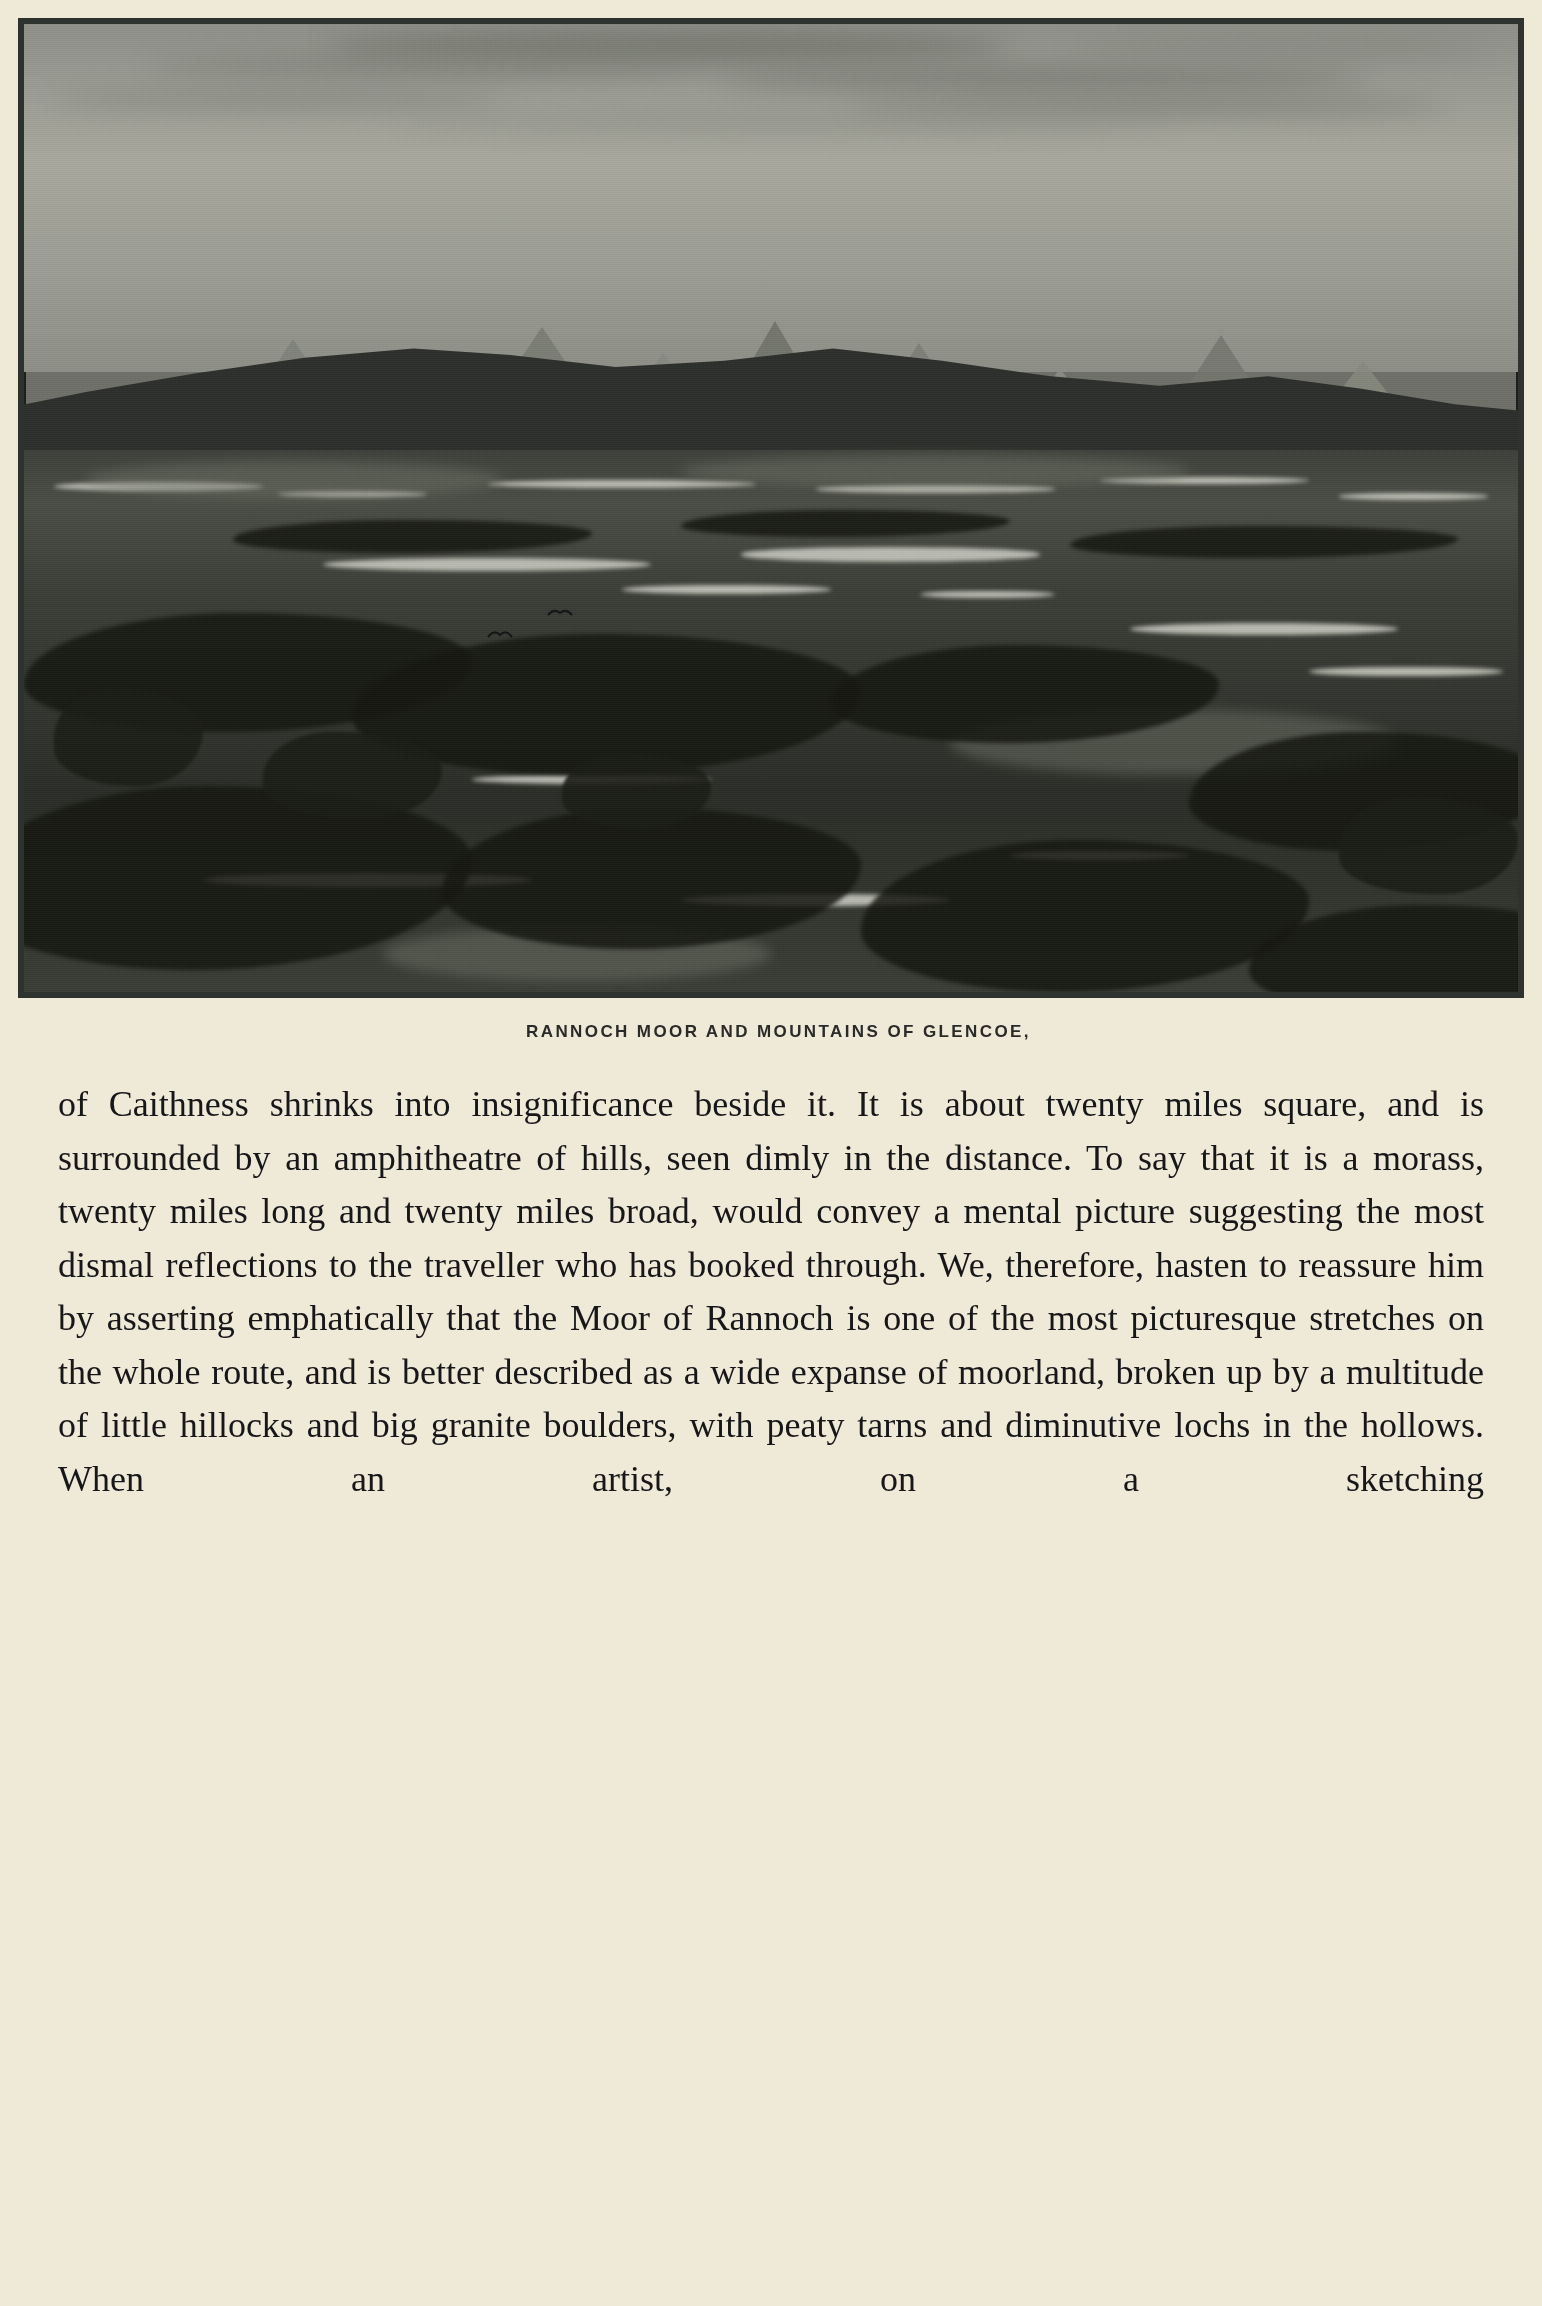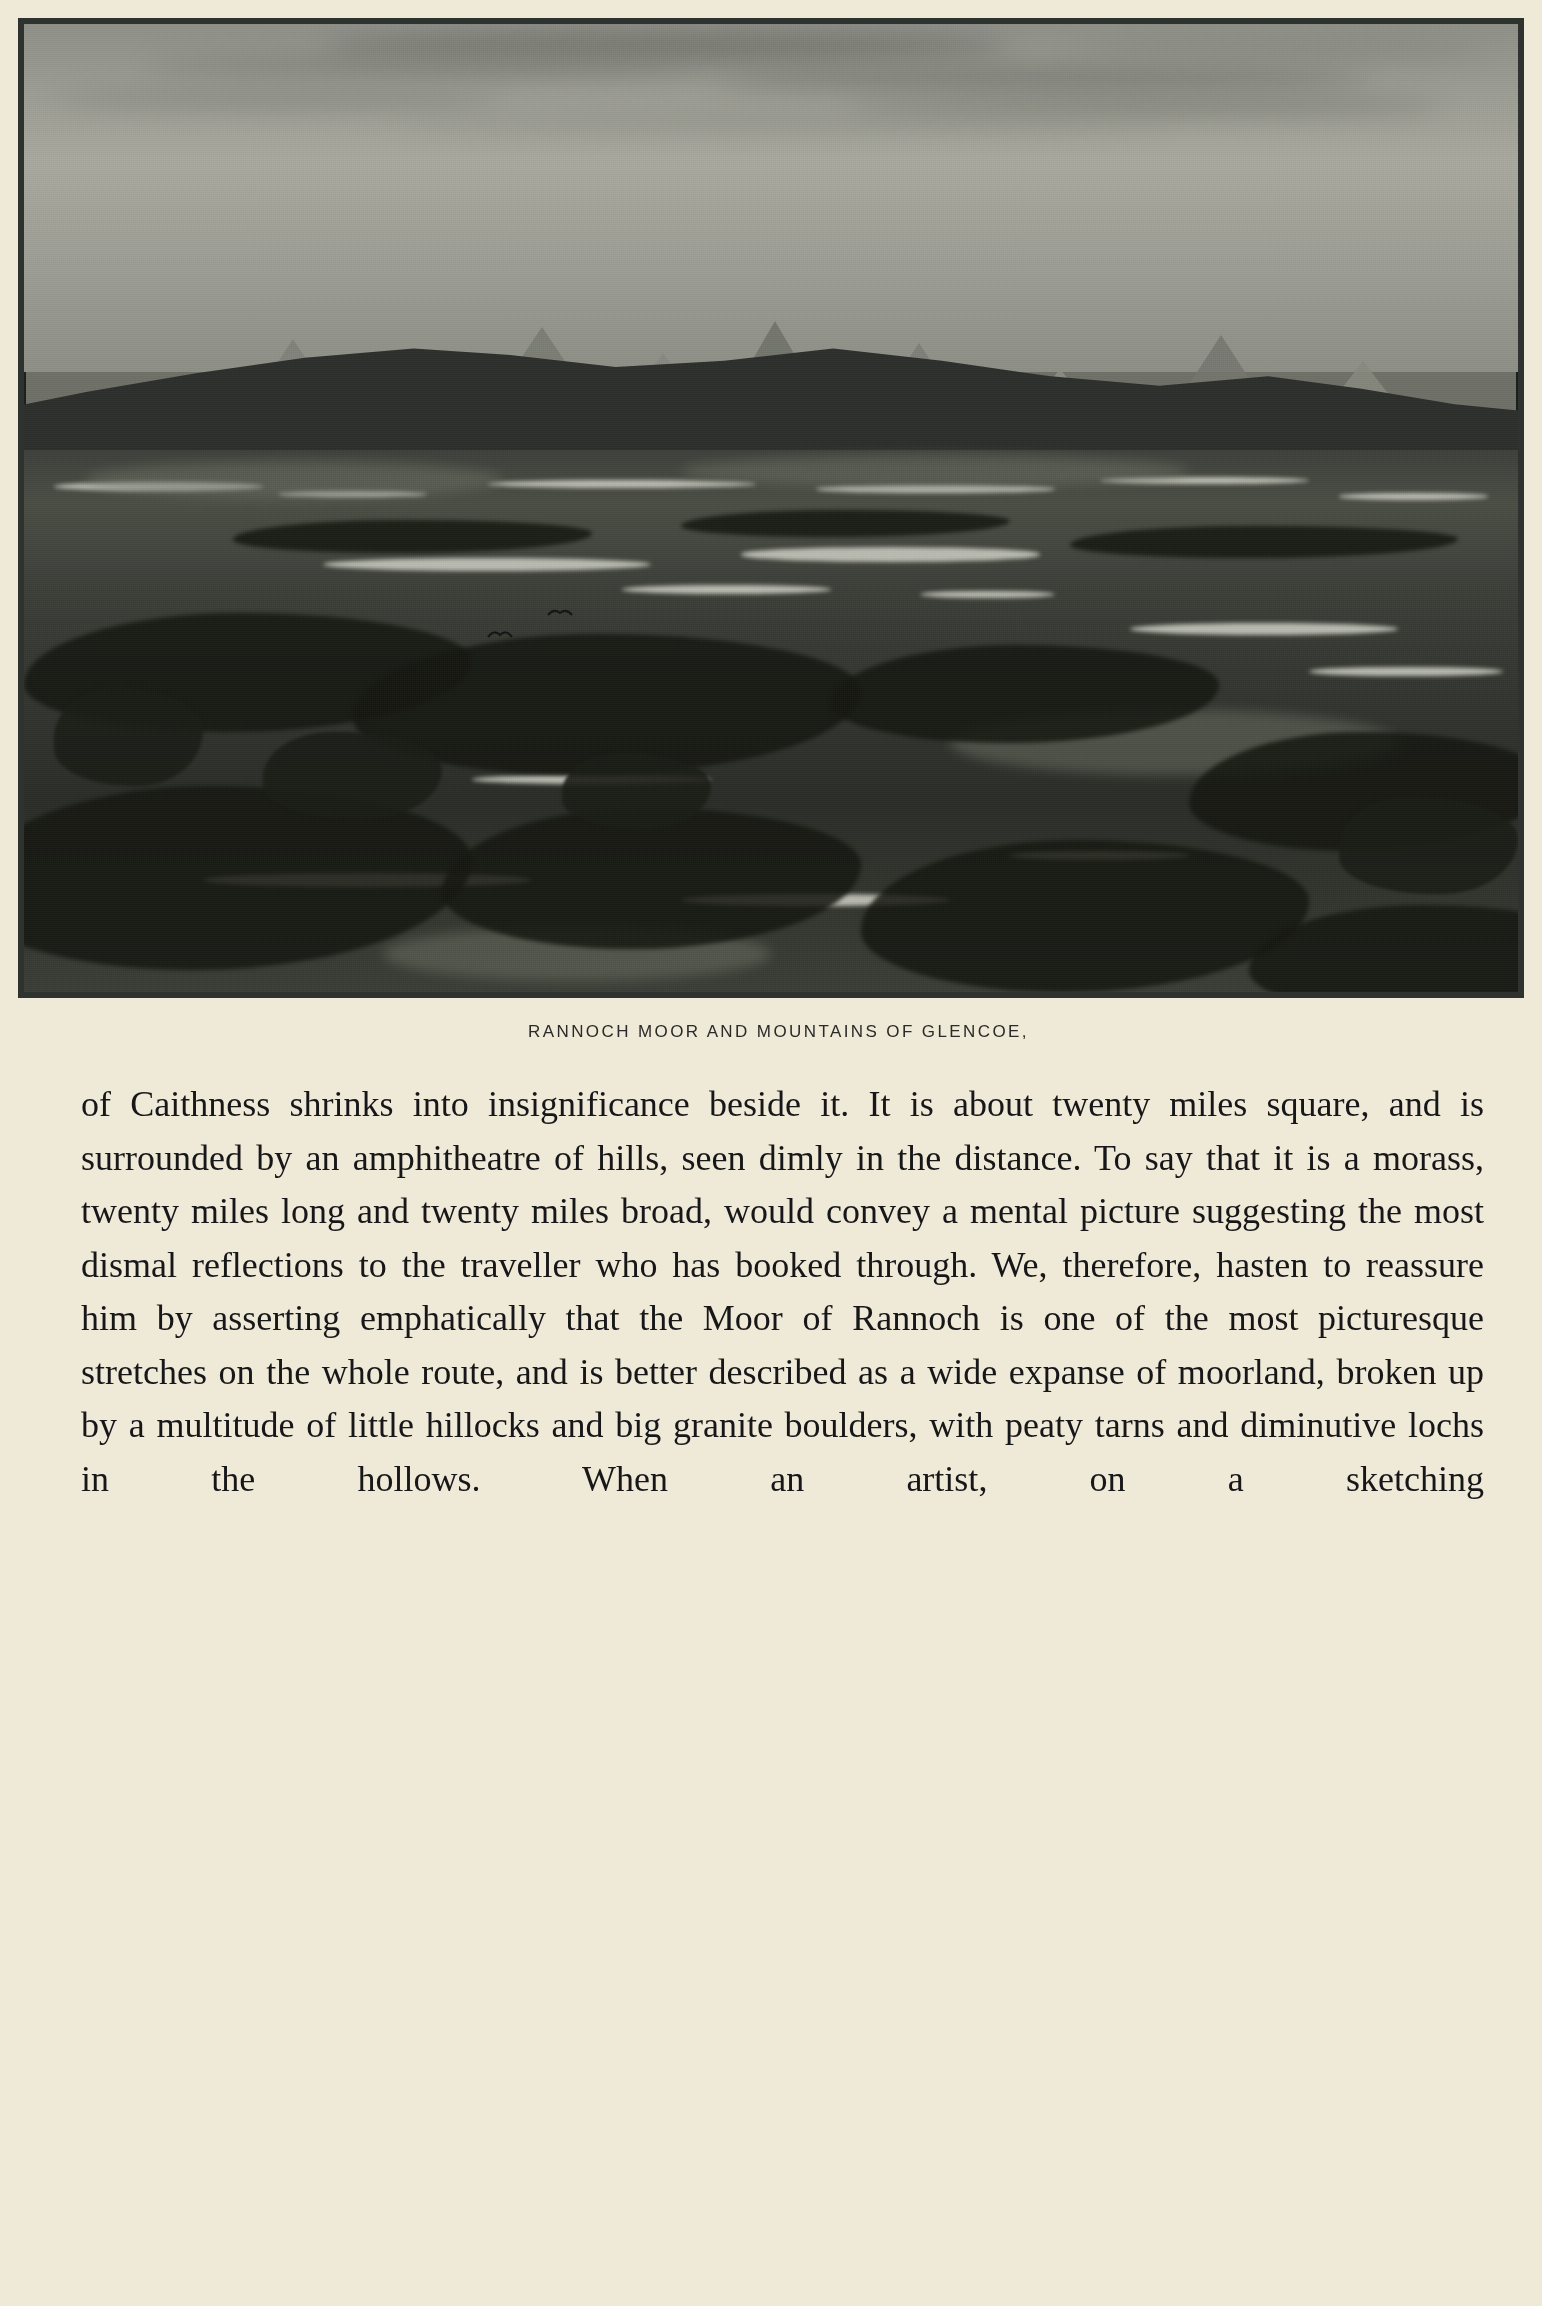--- a/index.html
+++ b/index.html
@@ -154,37 +154,36 @@
       repeating-linear-gradient(90deg, rgba(255,255,255,.06) 0 1px, rgba(0,0,0,.06) 1px 2px);
   }
 
   
   .caption {
     position: absolute;
     left: 15px; right: 0;
     top: 1022px;
     text-align: center;
     font-family: "Liberation Sans", sans-serif;
-    font-weight: normal;
+    font-weight: bold;
     font-size: 17px;
     letter-spacing: 2.4px;
     color: #2a2a28;
   }
 
   
   .body-text {
     position: absolute;
     left: 58px;
     right: 58px;
     top: 1078px;
     color: #17171a;
     font-family: "Liberation Serif", serif;
     font-size: 36px;
     line-height: 53.5px;
-    margin-left: 23px;
   }
   .body-text p {
     margin: 0;
     text-align: justify;
     text-align-last: left;
     word-spacing: 1px;
   }
   .body-text p.last { text-align: justify; text-align-last: justify; }
 </style>
 </head>

